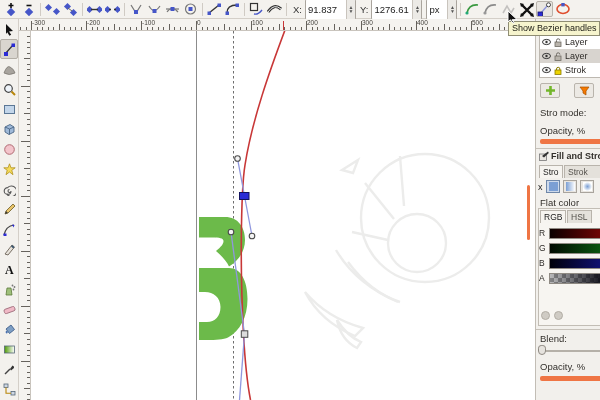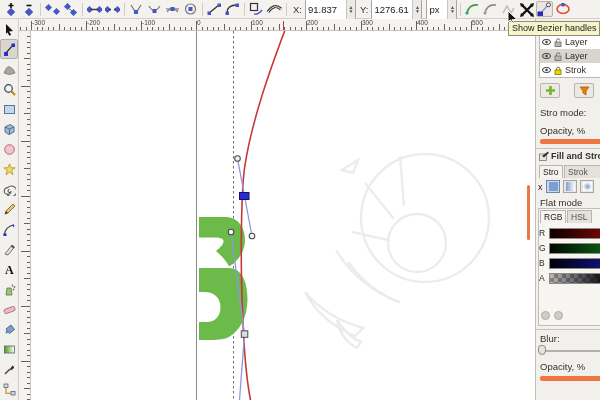--- a/index.html
+++ b/index.html
@@ -671,21 +671,21 @@
           <defs>
             <radialGradient id="rg">
               <stop offset="0" stop-color="#7b9fd4"></stop>
               <stop offset="1" stop-color="#fff"></stop>
             </radialGradient>
           </defs>
           <rect width="9" height="9" fill="url(#rg)"></rect>
         </svg>
       </div>
 
-    <div class="plabel" style="top:178px;">Flat mode</div>
+    <div class="plabel" style="top:178px;">Flat color</div>
 
     <div style="position:absolute; left:2px; top:189px; width:63px; height:118px; background:#f7f5f1; border:1px solid #c2bdb5; border-right:0;"></div>
     <div class="fstab on" style="left:4px; top:191px; width:26px;">
       <span>RGB</span></div>
     <div class="fstab" style="left:31px; top:191px; width:25px;">
       <span>HSL</span></div>
 
     <div class="chiprow" style="top:207px;">
       <span class="chlab">R</span>
       <span class="chbar" style="background:linear-gradient(to right,#0a0000,#6e0505);"></span>
@@ -702,21 +702,21 @@
       <span class="chlab">A</span>
       <span class="chbar checker">
           <span style="display:block;width:100%;height:100%;background:linear-gradient(to right,rgba(5,5,15,0.15),rgba(5,5,15,0.9));"></span>
         </span>
       </div>
 
     <div class="minicirc" style="left:5px; top:292px;"></div>
     <div class="minicirc" style="left:18px; top:292px;"></div>
 
     <div class="sect-line" style="top:310px;"></div>
-    <div class="plabel" style="top:314px;">Blur:</div>
+    <div class="plabel" style="top:314px;">Blend:</div>
     <div style="position:absolute; left:4px; top:331px; width:60px; height:2px; background:#b5b0a8;"></div>
     <div style="position:absolute; left:2px; top:326px; width:8px; height:10px; background:#e6e3de; border:1px solid #8f8a83; border-radius:4px 4px 5px 5px;"></div>
 
     <div class="plabel" style="top:342px;">Opacity, %</div>
     <div class="orangebar" style="top:357px;"></div>
   </div>
 
   <div id="tooltip" class="abs">
     <span>Show Bezier handles of se</span>
   </div>

